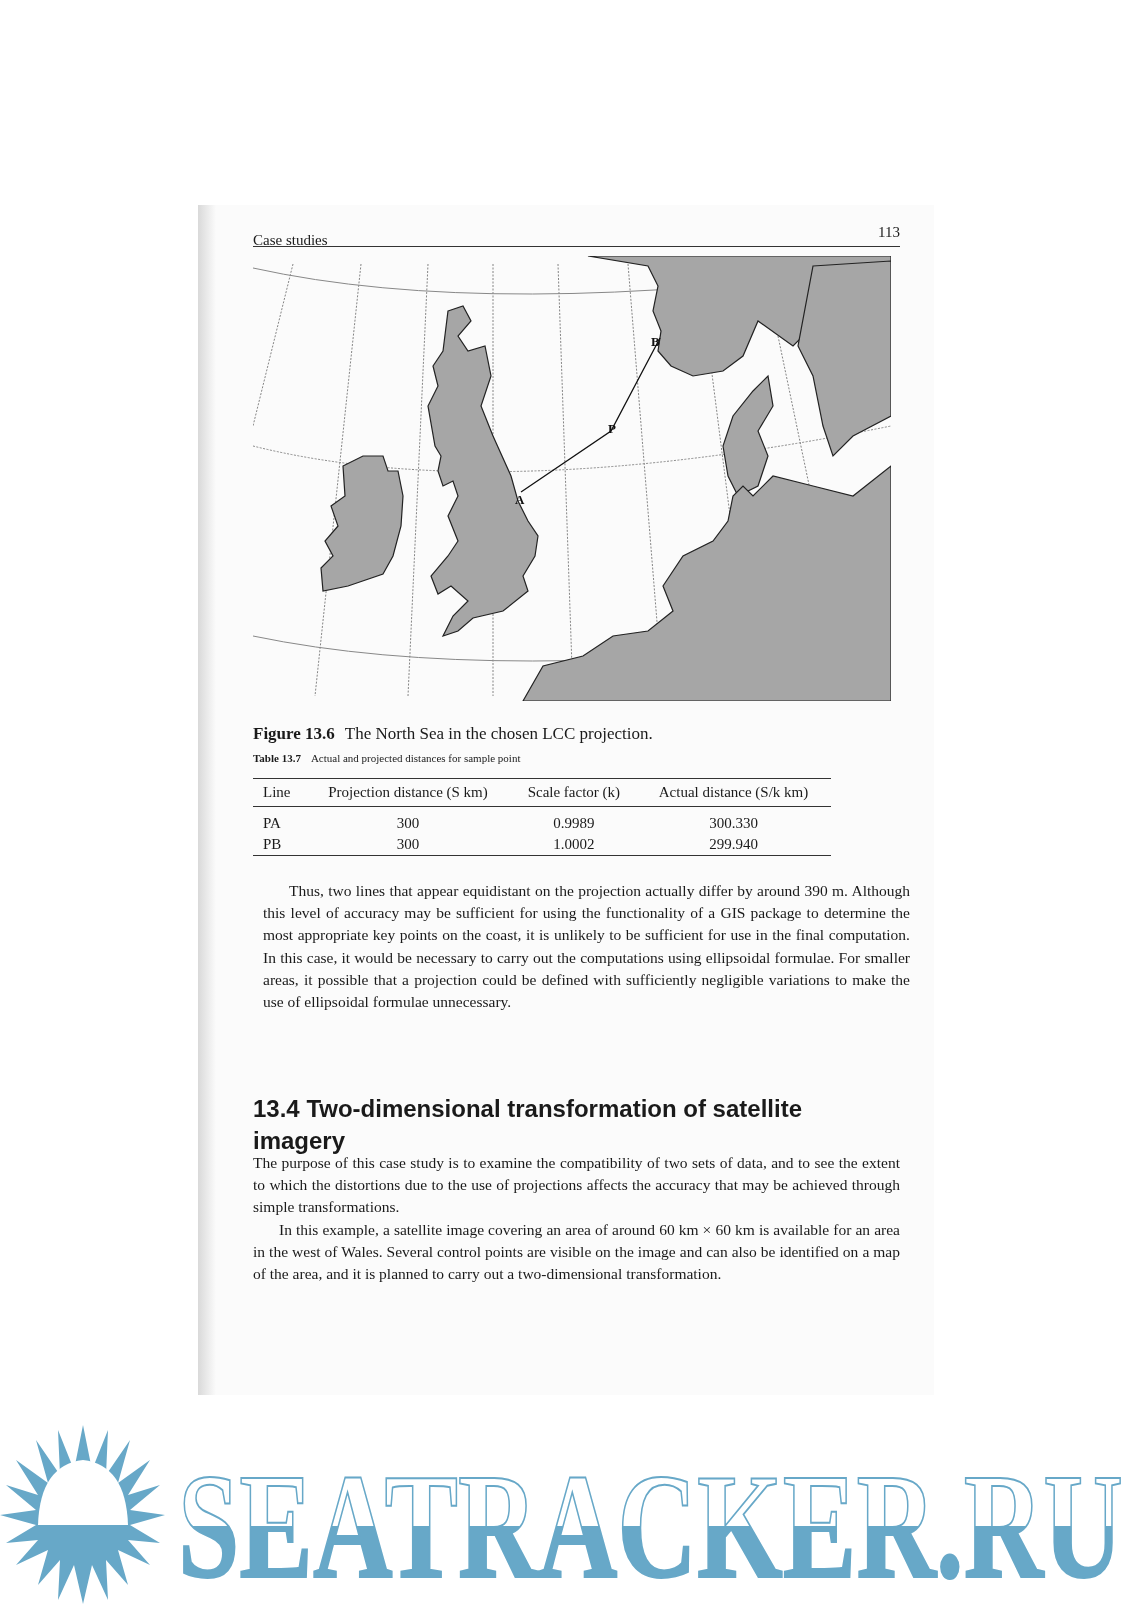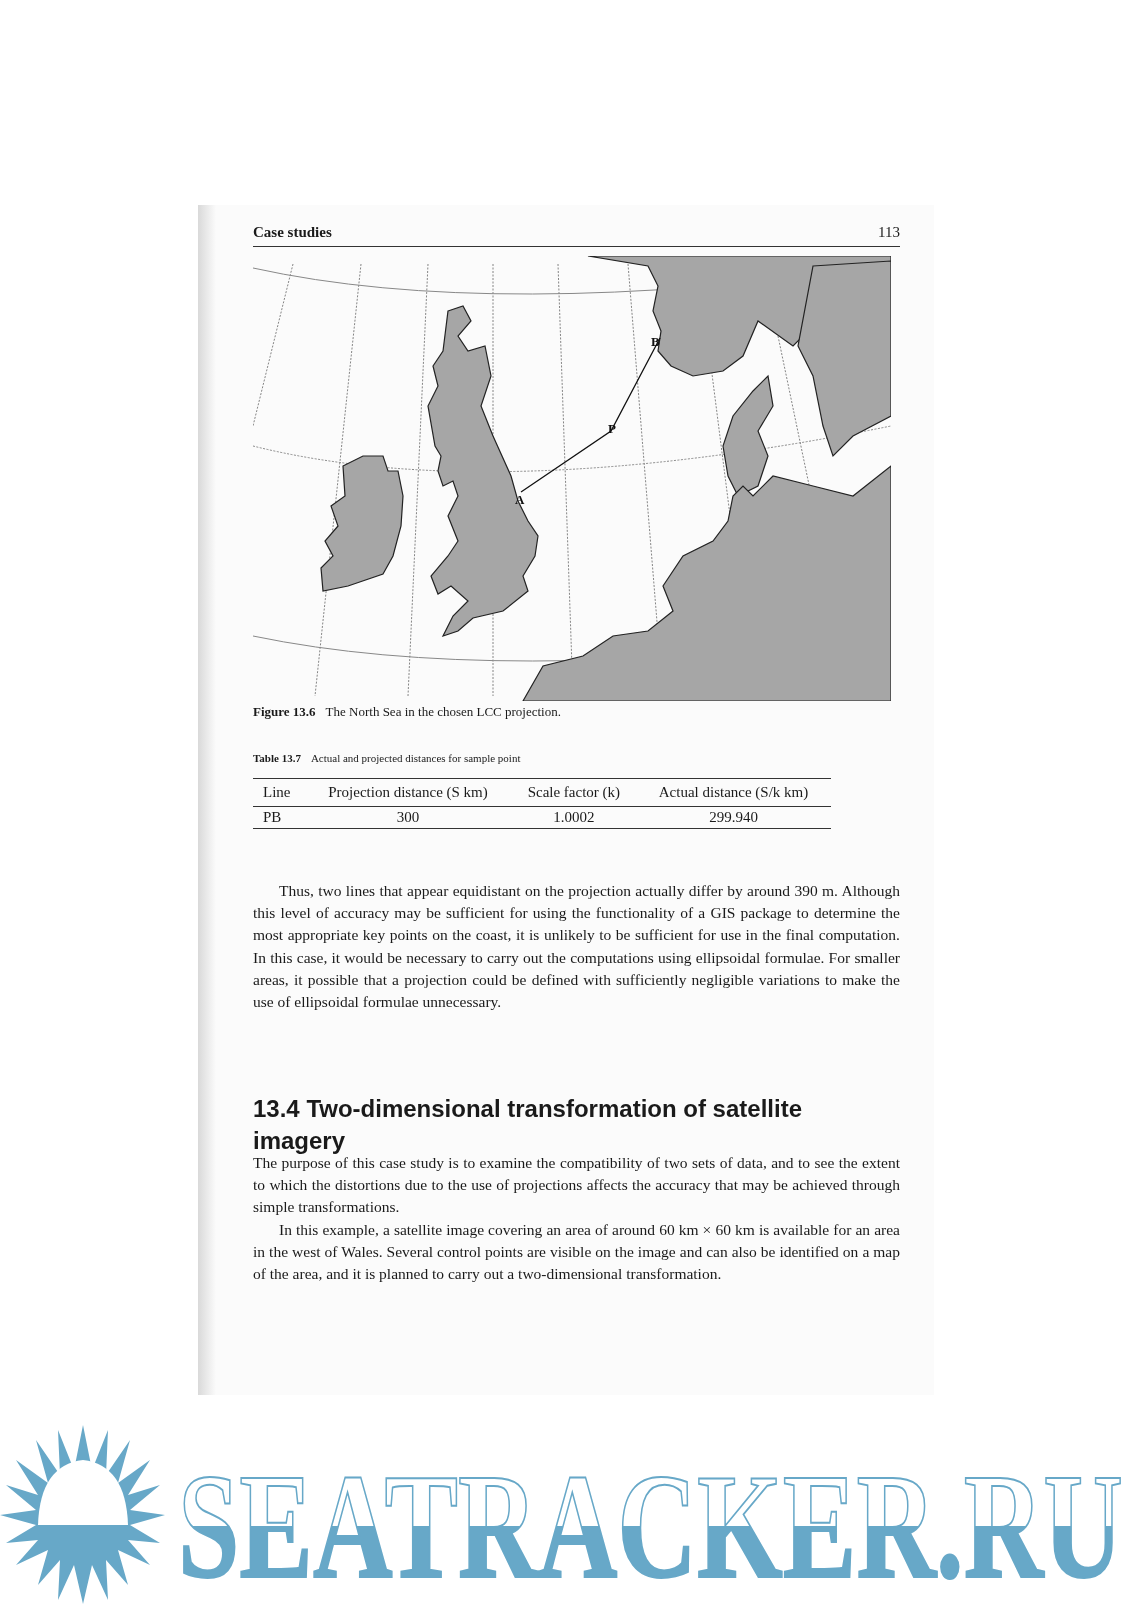--- a/index.html
+++ b/index.html
@@ -1,23 +1,23 @@
 <!DOCTYPE html>
 <html><head>
 <meta charset="utf-8">
 <style>
   html,body{margin:0;padding:0;}
   body{width:1138px;height:1604px;background:#ffffff;position:relative;overflow:hidden;font-family:"Liberation Serif","DejaVu Serif",serif;color:#1a1a1a;}
   .page{position:absolute;left:198px;top:205px;width:736px;height:1190px;background:#fbfbfb;}
   .page-shadow{position:absolute;left:198px;top:205px;width:18px;height:1190px;background:linear-gradient(to right,#d9d9d9,#fbfbfb);}
   .running-head{position:absolute;left:253px;top:224px;width:647px;height:22px;border-bottom:1.5px solid #333;font-size:15px;}
-  .running-head .left{position:absolute;left:0;top:0;font-weight:bold;}
+  .running-head .left{position:absolute;left:0;top:8px;}
   .running-head .right{position:absolute;right:0;top:0;}
   .map{position:absolute;left:253px;top:256px;width:638px;height:445px;}
-  .caption{position:absolute;left:253px;top:704px;font-size:13px;}
+  .caption{position:absolute;left:253px;top:724px;font-size:17px;}
   .caption b{font-weight:bold;margin-right:10px;}
   .table-title{position:absolute;left:253px;top:752px;font-size:11px;}
   .table-title b{margin-right:10px;}
   table.dist{position:absolute;left:253px;top:778px;width:578px;border-collapse:collapse;font-size:15px;}
   table.dist th{font-weight:normal;padding:5px 4px 5px 4px;border-top:1.5px solid #333;border-bottom:1.5px solid #333;text-align:center;white-space:nowrap;}
   table.dist th:first-child,table.dist td:first-child{text-align:left;padding-left:10px;}
   table.dist td{padding:1px 4px;text-align:center;line-height:19px;}
   table.dist tr.first td{padding-top:7px;}
   table.dist tr.last td{border-bottom:1.5px solid #333;}
   .para{position:absolute;left:253px;width:647px;font-size:15.5px;line-height:22.2px;text-align:justify;}
@@ -93,30 +93,36 @@
 <table class="dist">
   <thead>
     <tr>
       <th>Line</th>
       <th>Projection distance (S km)</th>
       <th>Scale factor (k)</th>
       <th>Actual distance (S/k km)</th>
     </tr>
   </thead>
   <tbody>
+    <tr class="first">
+      <td>PA</td>
+      <td>300</td>
+      <td>0.9989</td>
+      <td>300.330</td>
+    </tr>
     <tr class="last">
       <td>PB</td>
       <td>300</td>
       <td>1.0002</td>
       <td>299.940</td>
     </tr>
   </tbody>
 </table>
 
-<div class="para" style="top:880px;">
+<div class="para" style="top:880px;margin-left:10px;">
   <p class="indent">Thus, two lines that appear equidistant on the projection actually differ by around 390 m. Although this level of accuracy may be sufficient for using the functionality of a GIS package to determine the most appropriate key points on the coast, it is unlikely to be sufficient for use in the final computation. In this case, it would be necessary to carry out the computations using ellipsoidal formulae. For smaller areas, it possible that a projection could be defined with sufficiently negligible variations to make the use of ellipsoidal formulae unnecessary.</p>
 </div>
 
 <div class="section-heading">13.4 Two-dimensional transformation of satellite imagery</div>
 
 <div class="para" style="top:1152px;">
   <p>The purpose of this case study is to examine the compatibility of two sets of data, and to see the extent to which the distortions due to the use of projections affects the accuracy that may be achieved through simple transformations.</p>
   <p class="indent">In this example, a satellite image covering an area of around 60 km × 60 km is available for an area in the west of Wales. Several control points are visible on the image and can also be identified on a map of the area, and it is planned to carry out a two-dimensional transformation.</p>
 </div>
 

